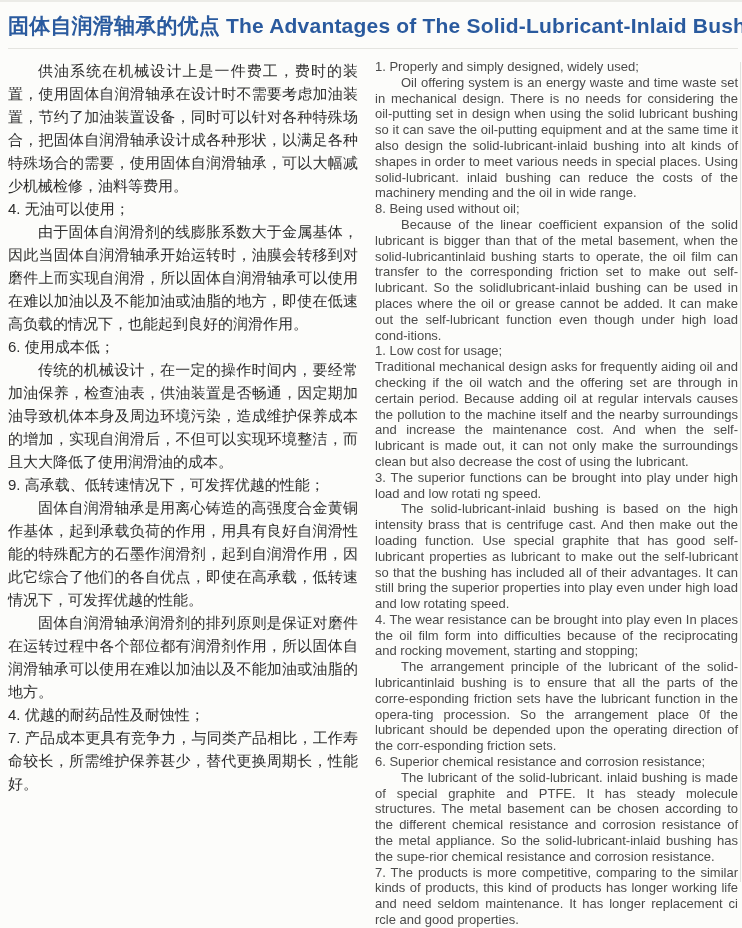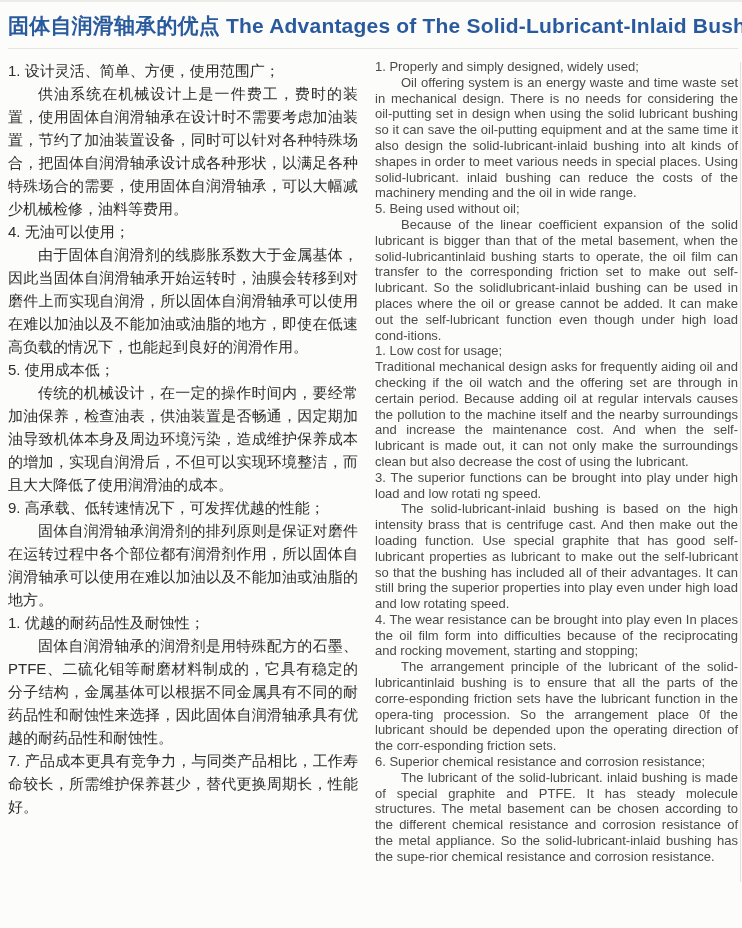--- a/index.html
+++ b/index.html
@@ -82,56 +82,56 @@
 
 <div class="page">
 
   <div class="doc-header">
     <div class="doc-title">固体自润滑轴承的优点 The Advantages of The Solid-Lubricant-Inlaid Bushing</div>
   </div>
 
   <div class="columns">
 
     <div class="col-left">
-      <p class="sec-heading">1. 设计灵活、简单、方便，使用范围广；</p>
       <p class="sec-body">供油系统在机械设计上是一件费工，费时的装置，使用固体自润滑轴承在设计时不需要考虑加油装置，节约了加油装置设备，同时可以针对各种特殊场合，把固体自润滑轴承设计成各种形状，以满足各种特殊场合的需要，使用固体自润滑轴承，可以大幅减少机械检修，油料等费用。</p>
 
       <p class="sec-heading">4. 无油可以使用；</p>
       <p class="sec-body">由于固体自润滑剂的线膨胀系数大于金属基体，因此当固体自润滑轴承开始运转时，油膜会转移到对磨件上而实现自润滑，所以固体自润滑轴承可以使用在难以加油以及不能加油或油脂的地方，即使在低速高负载的情况下，也能起到良好的润滑作用。</p>
 
-      <p class="sec-heading">5. 使用成本低；</p>
+      <p class="sec-heading">6. 使用成本低；</p>
       <p class="sec-body">传统的机械设计，在一定的操作时间内，要经常加油保养，检查油表，供油装置是否畅通，因定期加油导致机体本身及周边环境污染，造成维护保养成本的增加，实现自润滑后，不但可以实现环境整洁，而且大大降低了使用润滑油的成本。</p>
 
       <p class="sec-heading">9. 高承载、低转速情况下，可发挥优越的性能；</p>
+      <p class="sec-body">固体自润滑轴承是用离心铸造的高强度合金黄铜作基体，起到承载负荷的作用，用具有良好自润滑性能的特殊配方的石墨作润滑剂，起到自润滑作用，因此它综合了他们的各自优点，即使在高承载，低转速情况下，可发挥优越的性能。</p>
 
       <p class="sec-body">固体自润滑轴承润滑剂的排列原则是保证对磨件在运转过程中各个部位都有润滑剂作用，所以固体自润滑轴承可以使用在难以加油以及不能加油或油脂的地方。</p>
 
-      <p class="sec-heading">1. 优越的耐药品性及耐蚀性；</p>
-      <p class="sec-body">固体自润滑轴承的润滑剂是用特殊配方的石墨、PTFE、二硫化钼等耐磨材料制成的，它具有稳定的分子结构，金属基体可以根据不同金属具有不同的耐药品性和耐蚀性来选择，因此固体自润滑轴承具有优越的耐药品性和耐蚀性。</p>
+      <p class="sec-heading">4. 优越的耐药品性及耐蚀性；</p>
 
       <p class="sec-heading">7. 产品成本更具有竞争力，与同类产品相比，工作寿命较长，所需维护保养甚少，替代更换周期长，性能好。</p>
     </div>
 
     <div class="col-right">
       <p class="sec-heading">1. Properly and simply designed, widely used;</p>
       <p class="sec-body">Oil offering system is an energy waste and time waste set in mechanical design. There is no needs for considering the oil-putting set in design when using the solid lubricant bushing so it can save the oil-putting equipment and at the same time it also design the solid-lubricant-inlaid bushing into alt kinds of shapes in order to meet various needs in special places. Using solid-lubricant. inlaid bushing can reduce the costs of the machinery mending and the oil in wide range.</p>
 
-      <p class="sec-heading">5. Being used without oil;</p>
+      <p class="sec-heading">8. Being used without oil;</p>
       <p class="sec-body">Because of the linear coefficient expansion of the solid lubricant is bigger than that of the metal basement, when the solid-lubricantinlaid bushing starts to operate, the oil film can transfer to the corresponding friction set to make out self-lubricant. So the solidlubricant-inlaid bushing can be used in places where the oil or grease cannot be added. It can make out the self-lubricant function even though under high load cond-itions.</p>
 
       <p class="sec-heading">1. Low cost for usage;</p>
       <p class="sec-body no-indent">Traditional mechanical design asks for frequently aiding oil and checking if the oil watch and the offering set are through in certain period. Because adding oil at regular intervals causes the pollution to the machine itself and the nearby surroundings and increase the maintenance cost. And when the self-lubricant is made out, it can not only make the surroundings clean but also decrease the cost of using the lubricant.</p>
 
       <p class="sec-heading">3. The superior functions can be brought into play under high load and low rotati ng speed.</p>
       <p class="sec-body">The solid-lubricant-inlaid bushing is based on the high intensity brass that is centrifuge cast. And then make out the loading function. Use special graphite that has good self-lubricant properties as lubricant to make out the self-lubricant so that the bushing has included all of their advantages. It can still bring the superior properties into play even under high load and low rotating speed.</p>
 
       <p class="sec-heading">4. The wear resistance can be brought into play even In places the oil film form into difficulties because of the reciprocating and rocking movement, starting and stopping;</p>
       <p class="sec-body">The arrangement principle of the lubricant of the solid-lubricantinlaid bushing is to ensure that all the parts of the corre-esponding friction sets have the lubricant function in the opera-ting procession. So the arrangement place 0f the lubricant should be depended upon the operating direction of the corr-esponding friction sets.</p>
 
       <p class="sec-heading">6. Superior chemical resistance and corrosion resistance;</p>
       <p class="sec-body">The lubricant of the solid-lubricant. inlaid bushing is made of special graphite and PTFE. It has steady molecule structures. The metal basement can be chosen according to the different chemical resistance and corrosion resistance of the metal appliance. So the solid-lubricant-inlaid bushing has the supe-rior chemical resistance and corrosion resistance.</p>
 
+      <p class="sec-heading">7. The products is more competitive, comparing to the similar kinds of products, this kind of products has longer working life and need seldom maintenance. It has longer replacement ci rcle and good properties.</p>
     </div>
 
   </div>
 
   <div class="scan-edge-right"></div>
 </div>
 
 </body></html>

